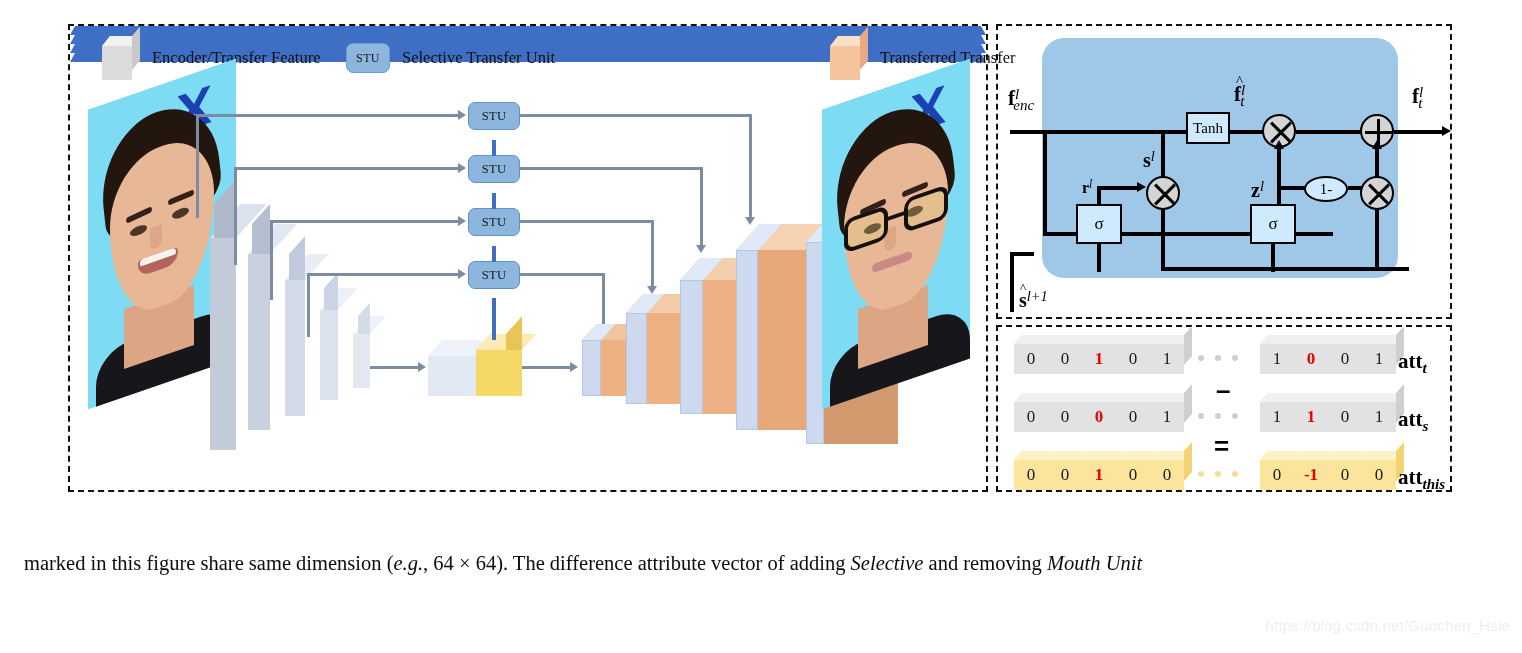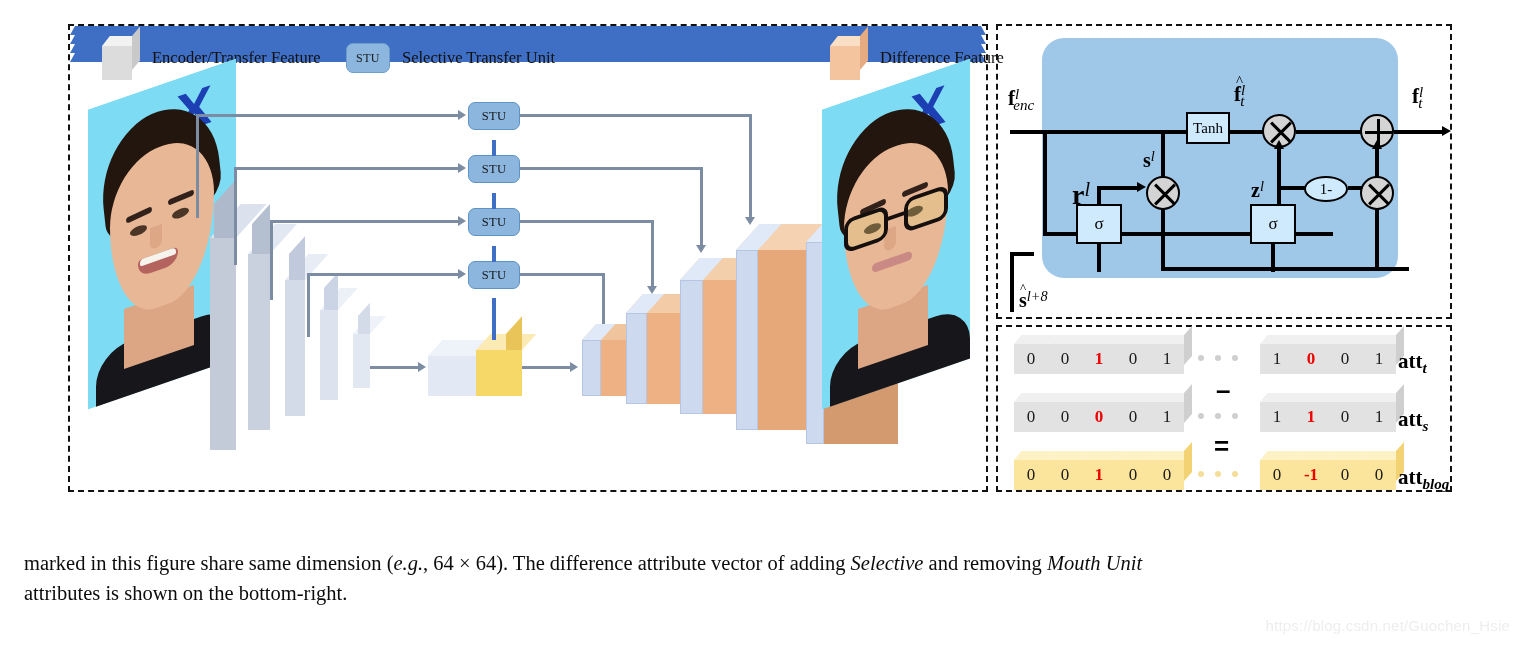--- a/index.html
+++ b/index.html
@@ -243,21 +243,21 @@
         <span class="legend-label">Selective Transfer Unit</span>
       </div>
 
 
       <div class="legend-item" style="left:760px; top:2px;">
         <div class="cube cube-orange">
           <div class="face-top"></div>
             <div class="face-side"></div>
             <div class="face-front"></div>
         </div>
-        <span class="legend-label">Difference Feature</span>
+        <span class="legend-label">Transferred Transfer</span>
       </div>
     </div>
 
     <div class="photo" style="left:18px; top:58px;">
       <div class="sky"></div>
       <div class="logo-x">X</div>
       <div class="face-wrap">
         <div class="shirt"></div>
         <div class="neck"></div>
         <div class="hair"></div>
@@ -490,28 +490,28 @@
     </div>
     <div class="mathlbl" style="left:236px; top:56px; font-size:21px;">
       <span style="position:relative;"><span style="position:absolute;left:2px;top:-9px;font-size:15px;">^</span><b>f</b></span><span class="sup">l</span><span class="sub" style="margin-left:-5px;">t</span>
     </div>
     <div class="mathlbl" style="left:414px; top:58px; font-size:21px;">
       <b>f</b><span class="sup">l</span><span class="sub" style="margin-left:-5px;">t</span>
     </div>
     <div class="mathlbl" style="left:145px; top:122px; font-size:20px;">
       <b>s</b><span class="sup">l</span>
     </div>
-    <div class="mathlbl" style="left:74px; top:152px; font-size:28px;">
+    <div class="mathlbl" style="left:84px; top:152px; font-size:16px;">
       <b>r</b><span class="sup">l</span>
     </div>
     <div class="mathlbl" style="left:253px; top:152px; font-size:20px;">
       <b>z</b><span class="sup">l</span>
     </div>
     <div class="mathlbl" style="left:21px; top:262px; font-size:20px;">
-      <span style="position:relative;"><span style="position:absolute;left:1px;top:-9px;font-size:13px;">^</span><b>s</b></span><span class="sup">l+8</span>
+      <span style="position:relative;"><span style="position:absolute;left:1px;top:-9px;font-size:13px;">^</span><b>s</b></span><span class="sup">l+1</span>
     </div>
   </div>
 
   <div class="panel-br">
 
     <div class="att-row" style="left:16px; top:8px;">
       <div class="cell gray-cell">
           <div class="top"></div>
           <span>0</span>
         </div>
@@ -657,23 +657,22 @@
           <div class="top"></div>
           <span>0</span>
         </div>
       <div class="cell yellow-cell">
           <div class="top"></div>
           <div class="rt"></div>
           <span>0</span>
         </div>
     </div>
     <div class="att-label" style="left:400px; top:138px;">
-      <span>att</span><span class="sub">blog</span>
+      <span>att</span><span class="sub">this</span>
     </div>
   </div>
 
   <div class="caption">
     <div><span>marked in this figure share same dimension (</span><i>e.g.</i><span>, 64 × 64). The difference attribute vector of adding </span><i>Selective</i><span> and removing </span><i>Mouth Unit</i></div>
-    <div>attributes is shown on the bottom-right.</div>
   </div>
 
   <div class="watermark">https://blog.csdn.net/Guochen_Hsie</div>
 </div>
 
 </body></html>

